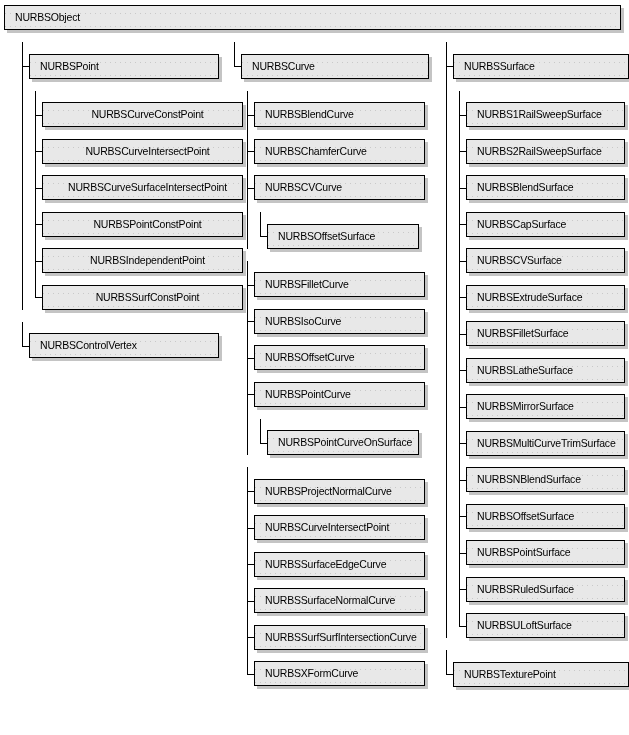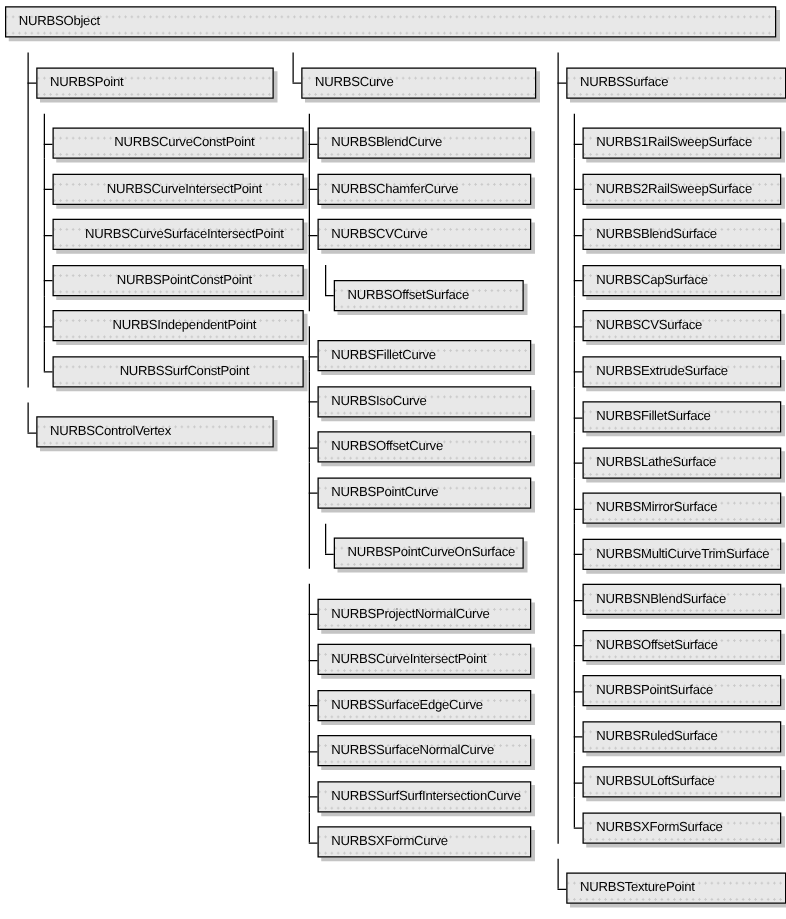--- a/index.html
+++ b/index.html
@@ -193,22 +193,19 @@
           </li>
           <li>
             <div class="box">NURBSPointSurface</div>
           </li>
           <li>
             <div class="box">NURBSRuledSurface</div>
           </li>
           <li>
             <div class="box">NURBSULoftSurface</div>
           </li>
-          <li>
-            <div class="box">NURBSXFormSurface</div>
-          </li>
         </ul>
       </li>
       <li>
         <div class="box">NURBSTexturePoint</div>
       </li>
     </ul>
 </div>
 
 </body></html>

